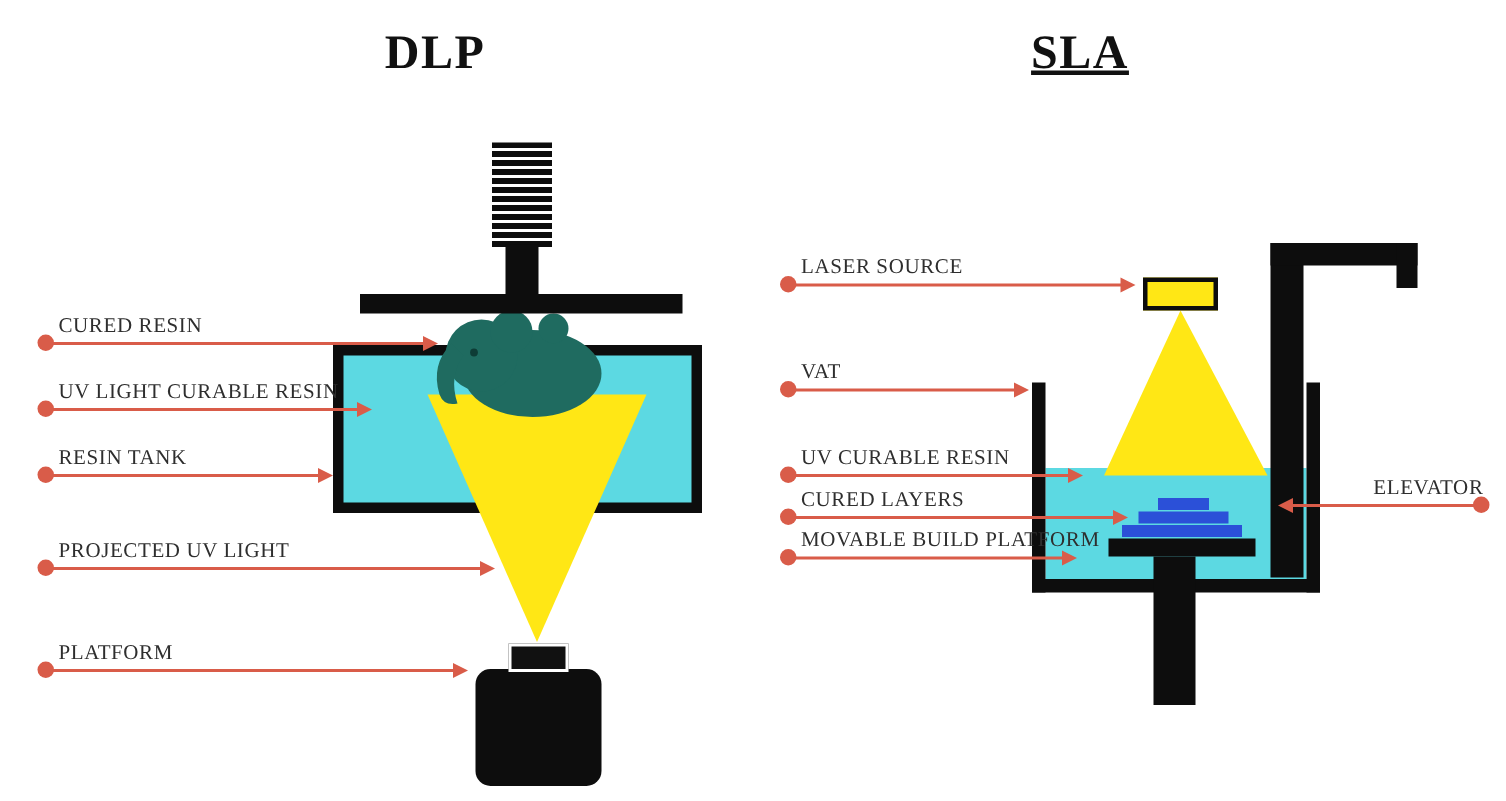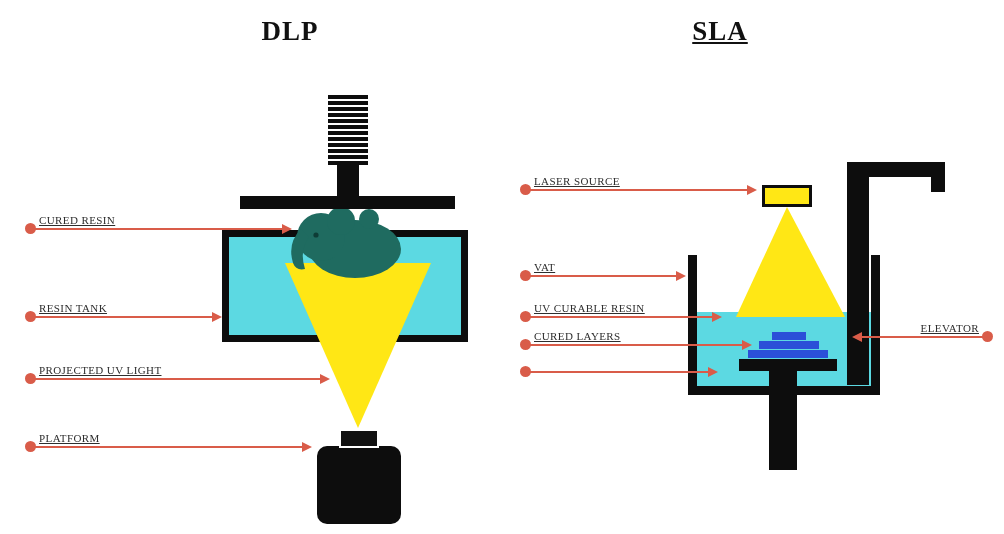--- a/index.html
+++ b/index.html
@@ -1,35 +1,35 @@
 <!DOCTYPE html>
 <html style="--arrow-red: #d95c49; --resin-cyan: #5cd9e2; --uv-yellow: #ffe715; --cured-teal: #1f6b60; --layer-blue: #2b50d8; --ink-black: #0d0d0d; --text-dark: #2e2e2e;"><head>
 <meta charset="utf-8">
 <style>
   html,body{margin:0;padding:0;background:#fff;}
   .canvas{position:relative;width:1004px;height:534px;background:#fff;overflow:hidden;
           font-family:"Liberation Serif", serif;}
   .shape{position:absolute;}
-  .title{position:absolute;text-align:center;font-weight:700;font-size:27px;
+  .title{position:absolute;text-align:center;font-weight:700;font-size:32px;
          letter-spacing:1px;color:#111;}
   
   .callout{position:absolute;height:22px;z-index:10;}
   .c-line{position:absolute;left:5px;right:4px;bottom:5px;height:2px;
           background:var(--arrow-red,#d95c49);}
   .c-dot{position:absolute;left:0;bottom:1px;width:11px;height:11px;border-radius:50%;
          background:var(--arrow-red,#d95c49);}
   .c-arrow{position:absolute;right:0;bottom:1px;width:0;height:0;
            border-top:5px solid transparent;border-bottom:5px solid transparent;
            border-left:10px solid var(--arrow-red,#d95c49);}
   .c-text{position:absolute;left:14px;bottom:9px;white-space:nowrap;
-          font-size:11px;letter-spacing:.4px;color:var(--text-dark,#2e2e2e);text-decoration:underline;}
+          font-size:14px;letter-spacing:.4px;color:var(--text-dark,#2e2e2e);}
   .callout.rev .c-dot{left:auto;right:0;}
   .callout.rev .c-arrow{right:auto;left:0;border-left:none;
                         border-right:10px solid var(--arrow-red,#d95c49);}
-  .callout.rev .c-text{left:auto;right:14px;text-align:center;padding-left:24px;}
+  .callout.rev .c-text{left:auto;right:4px;text-align:center;padding-left:24px;}
   
   .black{background:var(--ink-black,#0d0d0d);}
   .cyan{background:var(--resin-cyan,#5cd9e2);}
   .yellow{background:var(--uv-yellow,#ffe715);}
   .blue{background:var(--layer-blue,#2b50d8);}
   .thread{background:repeating-linear-gradient(to bottom,
           var(--ink-black,#0d0d0d) 0 4px,#ffffff 4px 6px);}
   .tank{border:7px solid var(--ink-black,#0d0d0d);box-sizing:border-box;
         background:var(--resin-cyan,#5cd9e2);}
 </style>
@@ -65,20 +65,26 @@
 
   <div class="shape black" style="left:339px;top:429px;width:40px;height:19px;z-index:5;border:2px solid #fff;box-sizing:border-box;background:#111;"></div>
   <div class="shape black" style="left:317px;top:446px;width:84px;height:78px;border-radius:10px;z-index:4;"></div>
 
   <div class="callout" style="left:25px;top:213px;width:267px;">
     <span class="c-line"></span>
     <span class="c-dot"></span>
     <span class="c-arrow"></span>
     <span class="c-text">CURED RESIN</span>
   </div>
+  <div class="callout" style="left:25px;top:257px;width:223px;">
+    <span class="c-line"></span>
+    <span class="c-dot"></span>
+    <span class="c-arrow"></span>
+    <span class="c-text">UV LIGHT CURABLE RESIN</span>
+  </div>
   <div class="callout" style="left:25px;top:301px;width:197px;">
     <span class="c-line"></span>
     <span class="c-dot"></span>
     <span class="c-arrow"></span>
     <span class="c-text">RESIN TANK</span>
   </div>
   <div class="callout" style="left:25px;top:363px;width:305px;">
     <span class="c-line"></span>
     <span class="c-dot"></span>
     <span class="c-arrow"></span>
@@ -111,21 +117,21 @@
   <div class="shape blue" style="left:748px;top:350px;width:80px;height:8px;z-index:5;"></div>
   <div class="shape blue" style="left:759px;top:341px;width:60px;height:8px;z-index:5;"></div>
   <div class="shape blue" style="left:772px;top:332px;width:34px;height:8px;z-index:5;"></div>
 
   <div class="callout" style="left:520px;top:174px;width:237px;">
     <span class="c-line"></span>
     <span class="c-dot"></span>
     <span class="c-arrow"></span>
     <span class="c-text">LASER SOURCE</span>
   </div>
-  <div class="callout" style="left:520px;top:244px;width:166px;margin-top:16px;">
+  <div class="callout" style="left:520px;top:244px;width:166px;">
     <span class="c-line"></span>
     <span class="c-dot"></span>
     <span class="c-arrow"></span>
     <span class="c-text">VAT</span>
   </div>
   <div class="callout" style="left:520px;top:301px;width:202px;">
     <span class="c-line"></span>
     <span class="c-dot"></span>
     <span class="c-arrow"></span>
     <span class="c-text">UV CURABLE RESIN</span>
@@ -133,20 +139,21 @@
   <div class="callout" style="left:520px;top:329px;width:232px;">
     <span class="c-line"></span>
     <span class="c-dot"></span>
     <span class="c-arrow"></span>
     <span class="c-text">CURED LAYERS</span>
   </div>
   <div class="callout" style="left:520px;top:356px;width:198px;">
     <span class="c-line"></span>
     <span class="c-dot"></span>
     <span class="c-arrow"></span>
+    <span class="c-text">MOVABLE BUILD PLATFORM</span>
   </div>
   <div class="callout rev" style="left:852px;top:321px;width:141px;">
     <span class="c-line"></span>
     <span class="c-dot"></span>
     <span class="c-arrow"></span>
     <span class="c-text">ELEVATOR</span>
   </div>
 
 </div>
 

